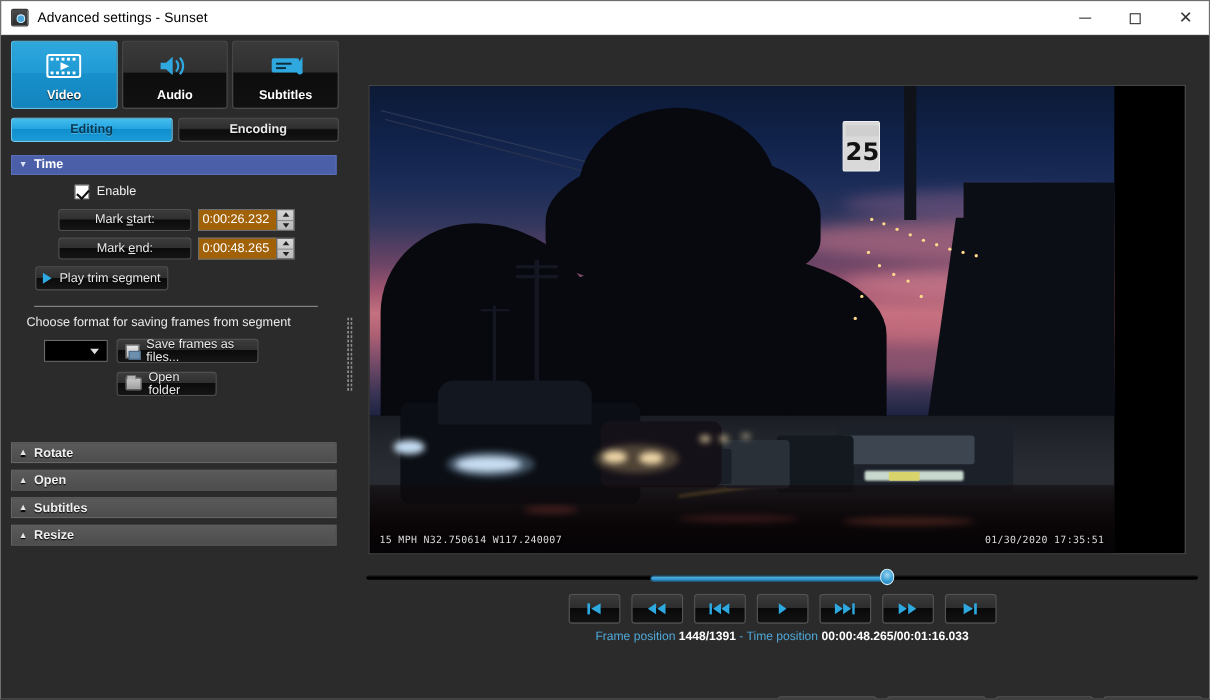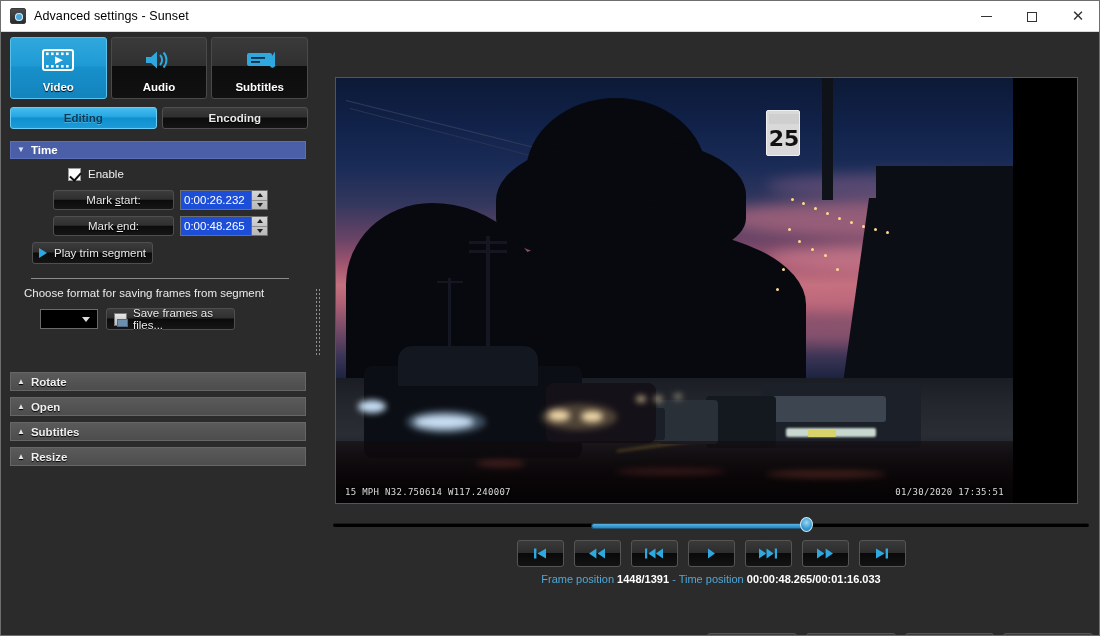--- a/index.html
+++ b/index.html
@@ -135,21 +135,21 @@
   .darkbtn {
     background: linear-gradient(#3c3c3c 0%, #2f2f2f 47%, #0b0b0b 48%, #151515 100%);
     border: 1px solid #4f4f4f; border-radius: 3px;
     color: #eaeaea; font-size: 11.5px; text-shadow: 0 1px 1px #000;
     display: flex; align-items: center; justify-content: center; cursor: pointer;
   }
   .markbtn { width: 121px; height: 20px; margin-left: 21px; }
   .markbtn u { text-decoration: underline; }
   .spinwrap { display: flex; align-items: stretch; height: 20px; }
   .spininput {
-    width: 71px; height: 20px; background: #1d4ed8; border: 1px solid #6e6e6e; border-right: none;
+    width: 71px; height: 20px; background: #a16207; border: 1px solid #6e6e6e; border-right: none;
     color: #ffffff; font-size: 11.5px; padding-left: 3px;
     display: flex; align-items: center; font-family: "Liberation Sans", sans-serif;
   }
   .spinbtns {
     width: 17px; height: 20px; border: 1px solid #6e6e6e;
     background: linear-gradient(#d6d6d6, #b8b8b8);
     display: flex; flex-direction: column; cursor: pointer;
   }
   .spinbtns .sb { flex: 1; display: flex; align-items: center; justify-content: center; }
   .spinbtns .sb + .sb { border-top: 1px solid #8d8d8d; }
@@ -436,20 +436,26 @@
           <div class="combo">
             <span class="cv"></span>
             <span class="carrow"></span>
           </div>
           <div class="darkbtn iconbtn" id="savebtn">
             <span class="mini-doc"></span>
             <span>Save frames as files...</span>
           </div>
         </div>
 
+        <div class="formatrow" id="openfolderrow">
+          <div class="darkbtn iconbtn" id="openfolderbtn">
+            <span class="mini-folder"></span>
+            <span>Open folder</span>
+          </div>
+        </div>
       </div>
 
       <div style="margin-top:42px">
         <div class="collapsed-hdr">
           <span class="caret">▲</span>
           <span>Rotate</span>
         </div>
         <div class="collapsed-hdr">
           <span class="caret">▲</span>
           <span>Open</span>

